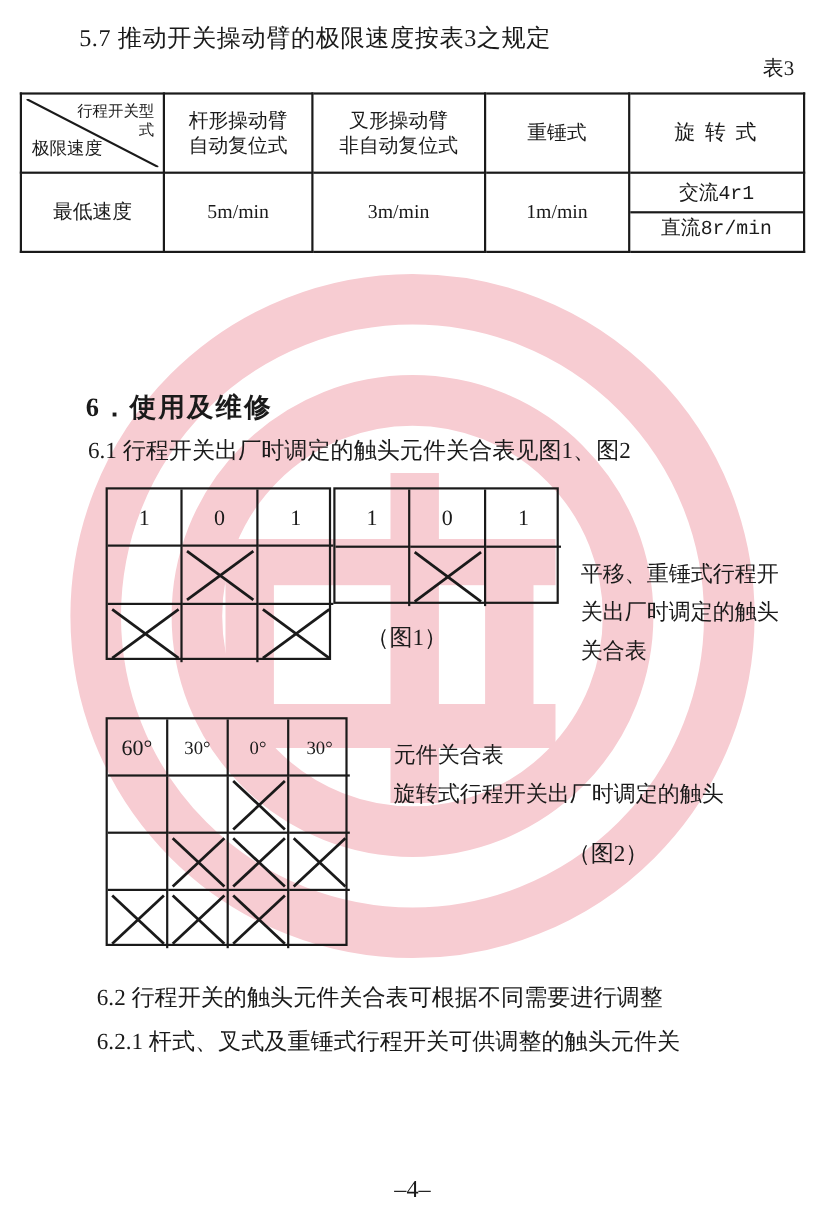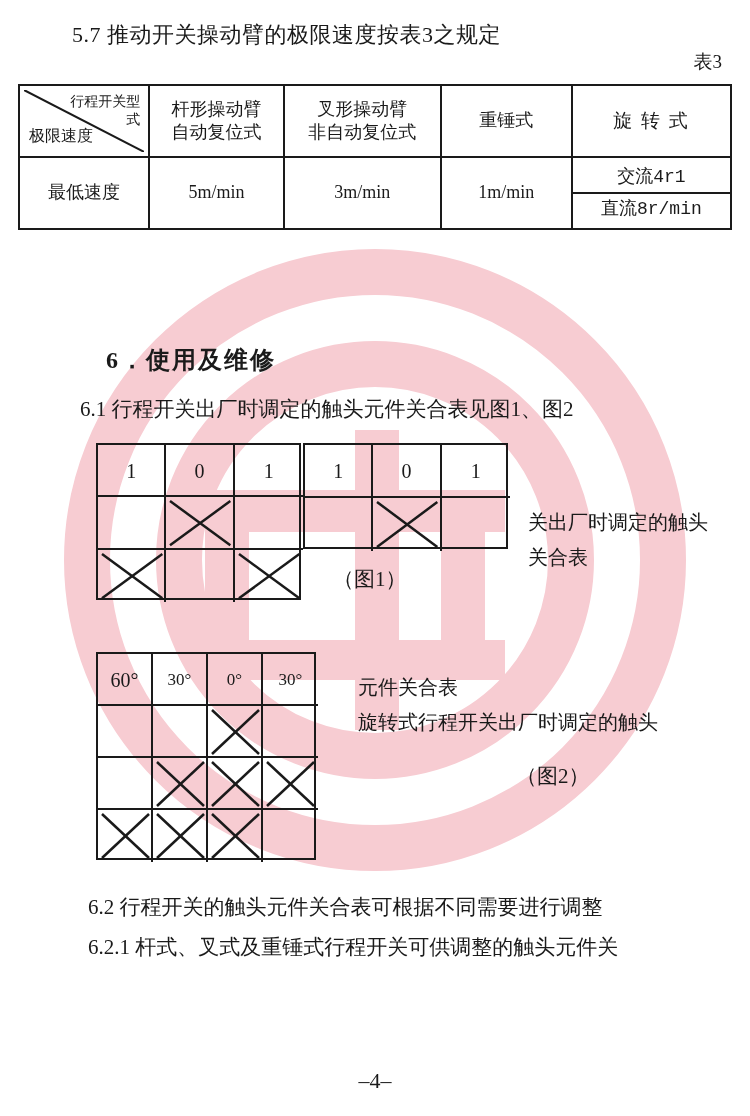--- a/index.html
+++ b/index.html
@@ -112,25 +112,24 @@
     font-size: 18px;
   }
   .sub-split .half.top { border-bottom: 2px solid #1a1a1a; }
 
   .t3 .big { font-size: 19px; letter-spacing: 2px; }
 
   
   .h-6 {
     position: absolute;
     left: 78px;
-    top: 344px;
+    top: 354px;
     font-size: 24px;
     font-weight: bold;
     letter-spacing: 2px;
-    margin-left: 28px;
   }
   .p-61 {
     position: absolute;
     left: 80px;
     top: 395px;
     font-size: 21px;
     white-space: nowrap;
   }
 
   
@@ -332,20 +331,21 @@
           <line x1="4" y1="4" x2="64.33333333333333" y2="49" stroke="#1a1a1a" stroke-width="2.5"></line>
           <line x1="64.33333333333333" y1="4" x2="4" y2="49" stroke="#1a1a1a" stroke-width="2.5"></line>
         </svg>
       </div>
       <div class="cell lastcol lastrow" style="left: 136.667px; top: 53px; width: 68.3333px; height: 53px;"></div>
     </div>
 
   <div class="cap-fig1">（图1）</div>
 
   <div class="note1">
+    <div>平移、重锤式行程开</div>
     <div>关出厂时调定的触头</div>
     <div>关合表</div>
   </div>
 
   <div class="grid" id="fig2">
       <div class="cell" style="left: 0px; top: 0px; width: 55px; height: 52px;">
         <span class="lbl" style="font-size: 20px; line-height: 52px; text-align: center;">60°</span>
       </div>
       <div class="cell" style="left: 55px; top: 0px; width: 55px; height: 52px;">
         <span class="lbl" style="font-size: 17px; line-height: 52px;">30°</span>

